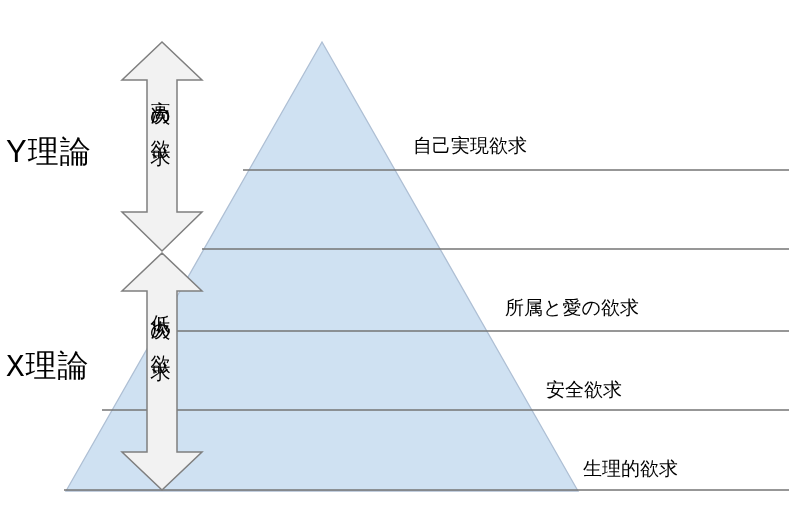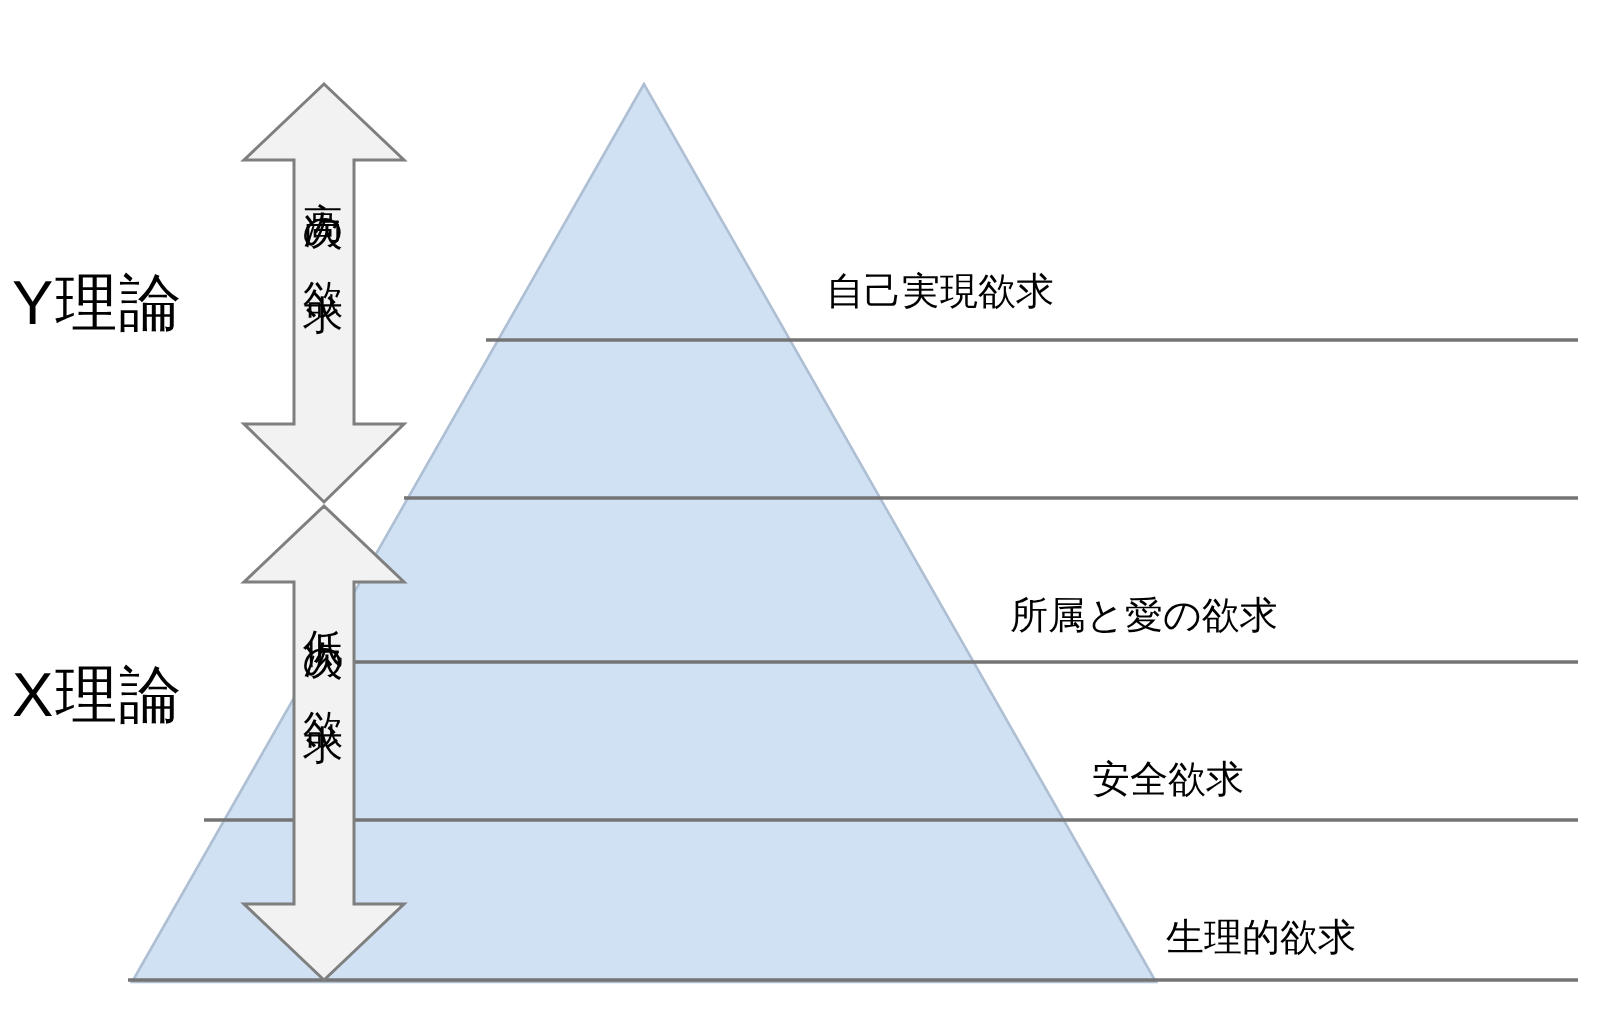--- a/index.html
+++ b/index.html
@@ -51,21 +51,21 @@
     <line x1="154" y1="331" x2="789" y2="331" stroke-width="1.7" stroke="#747474"></line>
     <line x1="102" y1="410" x2="789" y2="410" stroke-width="1.7" stroke="#747474"></line>
     <line x1="64" y1="490" x2="789" y2="490" stroke-width="1.7" stroke="#747474"></line>
 
     <polygon points="162,42 122,80 147,80 147,212 122,212 162,251 202,212 177,212 177,80 202,80" stroke-width="1.5" stroke-linejoin="miter" fill="#f2f2f2" stroke="#7f7f7f"></polygon>
 
     <polygon points="162,253 122,291 147,291 147,452 122,452 162,490 202,452 177,452 177,291 202,291" stroke-width="1.5" stroke-linejoin="miter" fill="#f2f2f2" stroke="#7f7f7f"></polygon>
   </svg>
 
   <div class="theory-label" style="left: 6px; top: 136px;">Y理論</div>
-  <div class="theory-label" style="left: 6px; top: 332px;">X理論</div>
+  <div class="theory-label" style="left: 6px; top: 352px; font-family: Liberation Mono, monospace;">X理論</div>
 
   <div class="vertical-arrow-label" style="left: 148px; top: 84px;">高次の欲求</div>
   <div class="vertical-arrow-label" style="left: 148px; top: 299px;">低次の欲求</div>
 
   <div class="level-label" style="left: 413px; top: 133px;">自己実現欲求</div>
   <div class="level-label" style="left: 505px; top: 295px;">所属と愛の欲求</div>
   <div class="level-label" style="left: 583px; top: 456px;">生理的欲求</div>
   <div class="level-label" style="left: 546px; top: 377px;">安全欲求</div>
 
 </div>

